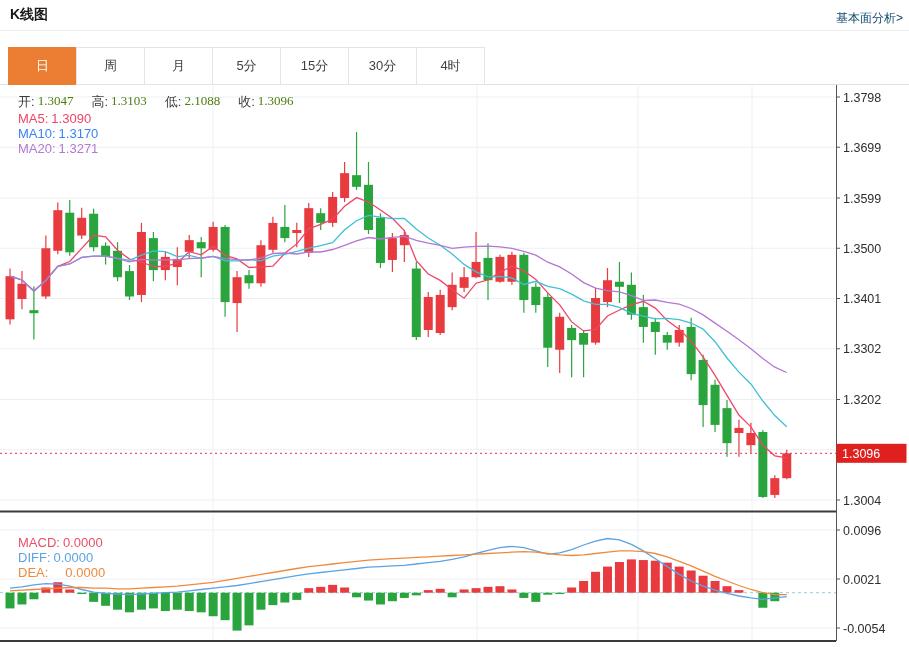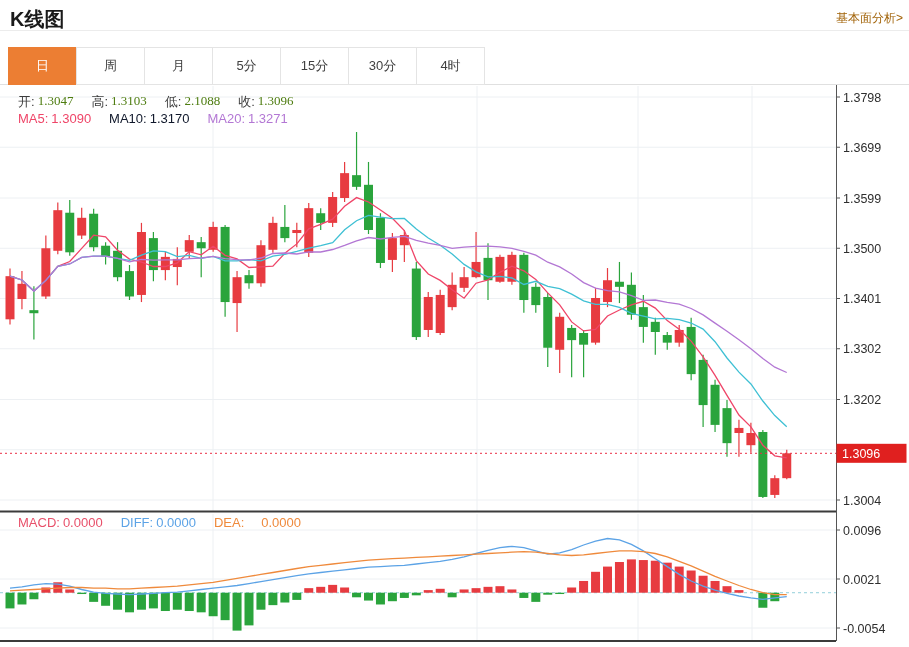--- a/index.html
+++ b/index.html
@@ -1,34 +1,34 @@
 <!DOCTYPE html>
 <html><head>
 <meta charset="utf-8">
 <style>
   html,body{margin:0;padding:0;background:#fff;}
   body{width:909px;height:647px;position:relative;overflow:hidden;
        font-family:"Liberation Sans","DejaVu Sans",sans-serif;}
-  .page-title{position:absolute;left:10px;top:6px;font-size:20px;font-weight:700;color:#1a1a1a;}
-  .fund-link{position:absolute;right:6px;top:10px;font-size:12px;color:#a16207;text-decoration:none;cursor:pointer;}
+  .page-title{position:absolute;left:10px;top:6px;font-size:14px;font-weight:700;color:#1a1a1a;}
+  .fund-link{position:absolute;right:6px;top:10px;font-size:12px;color:#0c4a6e;text-decoration:none;cursor:pointer;}
   .header-border{position:absolute;left:0;top:30px;width:909px;height:1px;background:#ececec;}
   .tabbar{position:absolute;left:9px;top:47px;display:flex;z-index:5;}
   .tab{width:67px;height:36px;margin-left:-1px;border:1px solid #e4e4e4;background:#fff;color:#404040;
        display:flex;align-items:center;justify-content:center;font-size:13px;cursor:pointer;box-sizing:content-box;}
   .tab.active{background:#ec7e33;border-color:#ec7e33;color:#fff;}
   .tabbar-border{position:absolute;left:0;top:84px;width:909px;height:1px;background:#e0e0e0;}
   .lg{position:absolute;font-size:13px;display:flex;z-index:4;white-space:nowrap;}
   .lg .pair{margin-right:18px;display:flex;}
   .lg .lbl{margin-right:3px;}
   .lg-ohlc{left:18px;top:93px;}
   .lg-ohlc .lbl{color:#3d3d3d;}
   .lg-ohlc .val{color:#4d7c0f;font-family:Liberation Serif, serif;}
-  .lg-ma{left:18px;top:111px;}
-  .lg-macd{left:18px;top:515px;}
-  .c-ma5{color:#ef4568;} .c-ma10{color:#0f172a;} .c-ma20{color:#b377d4;text-align:center;}
+  .lg-ma{left:18px;top:111px;flex-direction:column;}
+  .lg-macd{left:18px;top:535px;flex-direction:column;}
+  .c-ma5{color:#ef4568;} .c-ma10{color:#3b82f6;} .c-ma20{color:#b377d4;text-align:center;}
   .c-macd{color:#e8506a;} .c-diff{color:#5ca3e6;} .c-dea{color:#ef8a3c;gap:14px;}
   #chart{position:absolute;left:0;top:0;z-index:1;}
 </style>
 </head>
 <body>
 
 <svg id="chart" width="909" height="647">
     <line x1="0" y1="97" x2="836" y2="97" stroke="#edf0f3" stroke-width="1"></line>
     <line x1="0" y1="147.2481108312344" x2="836" y2="147.2481108312344" stroke="#edf0f3" stroke-width="1"></line>
     <line x1="0" y1="198.0037783375306" x2="836" y2="198.0037783375306" stroke="#edf0f3" stroke-width="1"></line>

